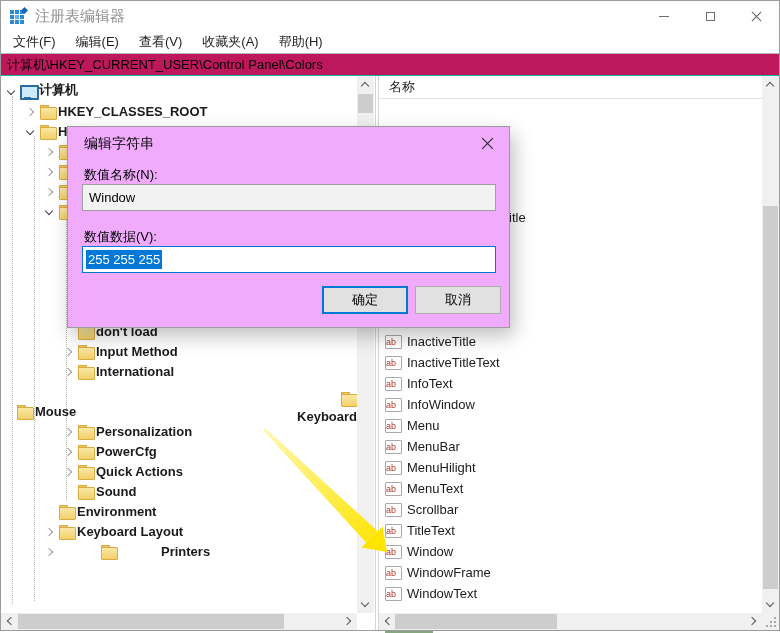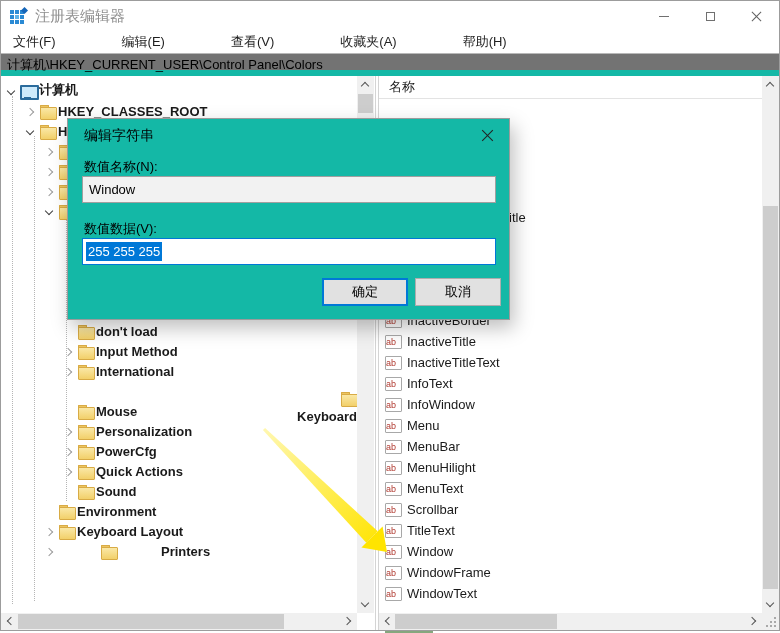--- a/index.html
+++ b/index.html
@@ -27,25 +27,25 @@
   .title-text{font-size:15px; color:#8f8f8f;}
   .win-controls{position:absolute; right:0; top:0; height:30px; display:flex;}
   .wc-btn{width:46px; height:30px; display:flex; align-items:center; justify-content:center; position:relative;}
   .glyph-min{width:10px; height:1px; background:#707070;}
   .glyph-max{width:9px; height:9px; border:1px solid #707070;}
   .glyph-close{position:relative; width:11px; height:11px;}
   .glyph-close::before,.glyph-close::after{content:""; position:absolute; left:-1px; top:5px; width:13px; height:1px; background:#606060;}
   .glyph-close::before{transform:rotate(45deg);} .glyph-close::after{transform:rotate(-45deg);}
 
   
-  .menubar{position:absolute; left:0; top:30px; width:100%; height:22px; background:#fff; display:flex; align-items:center; padding-left:2px;gap:46px;}
+  .menubar{position:absolute; left:0; top:30px; width:100%; height:22px; background:#fff; display:flex; align-items:center; padding-left:2px;}
   .menu-item{font-size:13px; color:#1e1e1e; padding:0 10px; height:22px; line-height:22px;}
 
   
-  .addressbar{position:absolute; left:0; top:52px; width:100%; height:23px; background:#737373; border-top:1px solid #b8b8b8; border-bottom:6px solid #14b8a6;}
+  .addressbar{position:absolute; left:0; top:52px; width:100%; height:23px; background:#be185d; border-top:1px solid #b8b8b8; border-bottom:1px solid #14b8a6;}
   .addr-text{font-size:13px; color:#000; line-height:21px; padding-left:6px; white-space:nowrap;}
 
   
   .tree-panel{position:absolute; left:0; top:75px; width:375px; height:554px; background:#fff; border-right:1px solid #d4d4d4;}
   .list-panel{position:absolute; left:377px; top:75px; width:401px; height:554px; background:#fff; border-left:1px solid #d4d4d4;}
 
   
   .tree-rows{position:absolute; left:0; top:3px; width:356px; height:534px; overflow:hidden;}
   .tree-row{display:flex; align-items:flex-end; height:20px; white-space:nowrap;font-weight:bold;}
   .tree-label{font-size:13px; color:#1a1a1a; margin-left:2px;}
@@ -84,21 +84,21 @@
   .sb-down{bottom:0; left:0;} .sb-down::before{left:5px; top:4px; transform:rotate(135deg);}
   .sb-left{left:0; top:0;} .sb-left::before{left:7px; top:5px; transform:rotate(-135deg);}
   .sb-right{right:0; top:0;} .sb-right::before{left:4px; top:5px; transform:rotate(45deg);}
   .sb-thumb-v{position:absolute; left:1px; width:15px; background:#cdcdcd;}
   .sb-thumb-h{position:absolute; top:1px; height:15px; background:#cdcdcd;}
   .corner{position:absolute; left:383px; top:537px; width:17px; height:17px; background:#f0f0f0;}
   .grip::after{content:""; position:absolute; right:3px; bottom:3px; width:2px; height:2px; background:#a9a9a9;
      box-shadow:-4px 4px 0 0 #a9a9a9, 0 4px 0 0 #a9a9a9, -8px 8px 0 0 #a9a9a9, -4px 8px 0 0 #a9a9a9, 0 8px 0 0 #a9a9a9; bottom:11px;}
 
   
-  .dialog{position:absolute; left:66px; top:117px; width:443px; height:202px; background:#14b8a6; border:1px solid #9b9b9b; box-shadow:4px 8px 18px rgba(0,0,0,.25); z-index:10;}
+  .dialog{position:absolute; left:66px; top:125px; width:443px; height:202px; background:#f0abfc; border:1px solid #9b9b9b; box-shadow:4px 8px 18px rgba(0,0,0,.25); z-index:10;}
   .dlg-title{position:absolute; left:16px; top:8px; font-size:14px; color:#000;}
   .dlg-close{position:absolute; right:6px; top:4px; width:32px; height:24px; display:flex; align-items:center; justify-content:center;}
   .dlg-close-glyph{position:relative; width:13px; height:13px;}
   .dlg-close-glyph::before,.dlg-close-glyph::after{content:""; position:absolute; left:-1px; top:6px; width:15px; height:1px; background:#222;}
   .dlg-close-glyph::before{transform:rotate(45deg);} .dlg-close-glyph::after{transform:rotate(-45deg);}
   .dlg-label{position:absolute; left:16px; font-size:13px; color:#000;}
   .lbl-name{top:39px;} .lbl-data{top:101px;}
   .field{position:absolute; left:14px; width:414px; height:27px; font-size:13px;}
   .field-name{top:57px; background:#f2f2f2; border:1px solid #a0a0a0; color:#000; line-height:25px; padding-left:6px;}
   .field-data{top:119px; background:#fff; border:1px solid var(--accent); display:flex; align-items:center; padding-left:3px;}
@@ -226,21 +226,21 @@
           <div class="tree-row" style="padding-left: 61px;">
             <span class="chev collapsed"></span>
             <span class="folder"></span>
             <span class="tree-label">International</span>
           </div>
           <div class="tree-row" style="padding-left: 61px; flex-direction: column;">
             <span class="chev"></span>
             <span class="folder"></span>
             <span class="tree-label">Keyboard</span>
           </div>
-          <div class="tree-row" style="padding-left: 61px;">
+          <div class="tree-row" style="">
             <span class="chev"></span>
             <span class="folder"></span>
             <span class="tree-label">Mouse</span>
           </div>
           <div class="tree-row" style="padding-left: 61px;">
             <span class="chev collapsed"></span>
             <span class="folder"></span>
             <span class="tree-label">Personalization</span>
           </div>
           <div class="tree-row" style="padding-left: 61px;">

